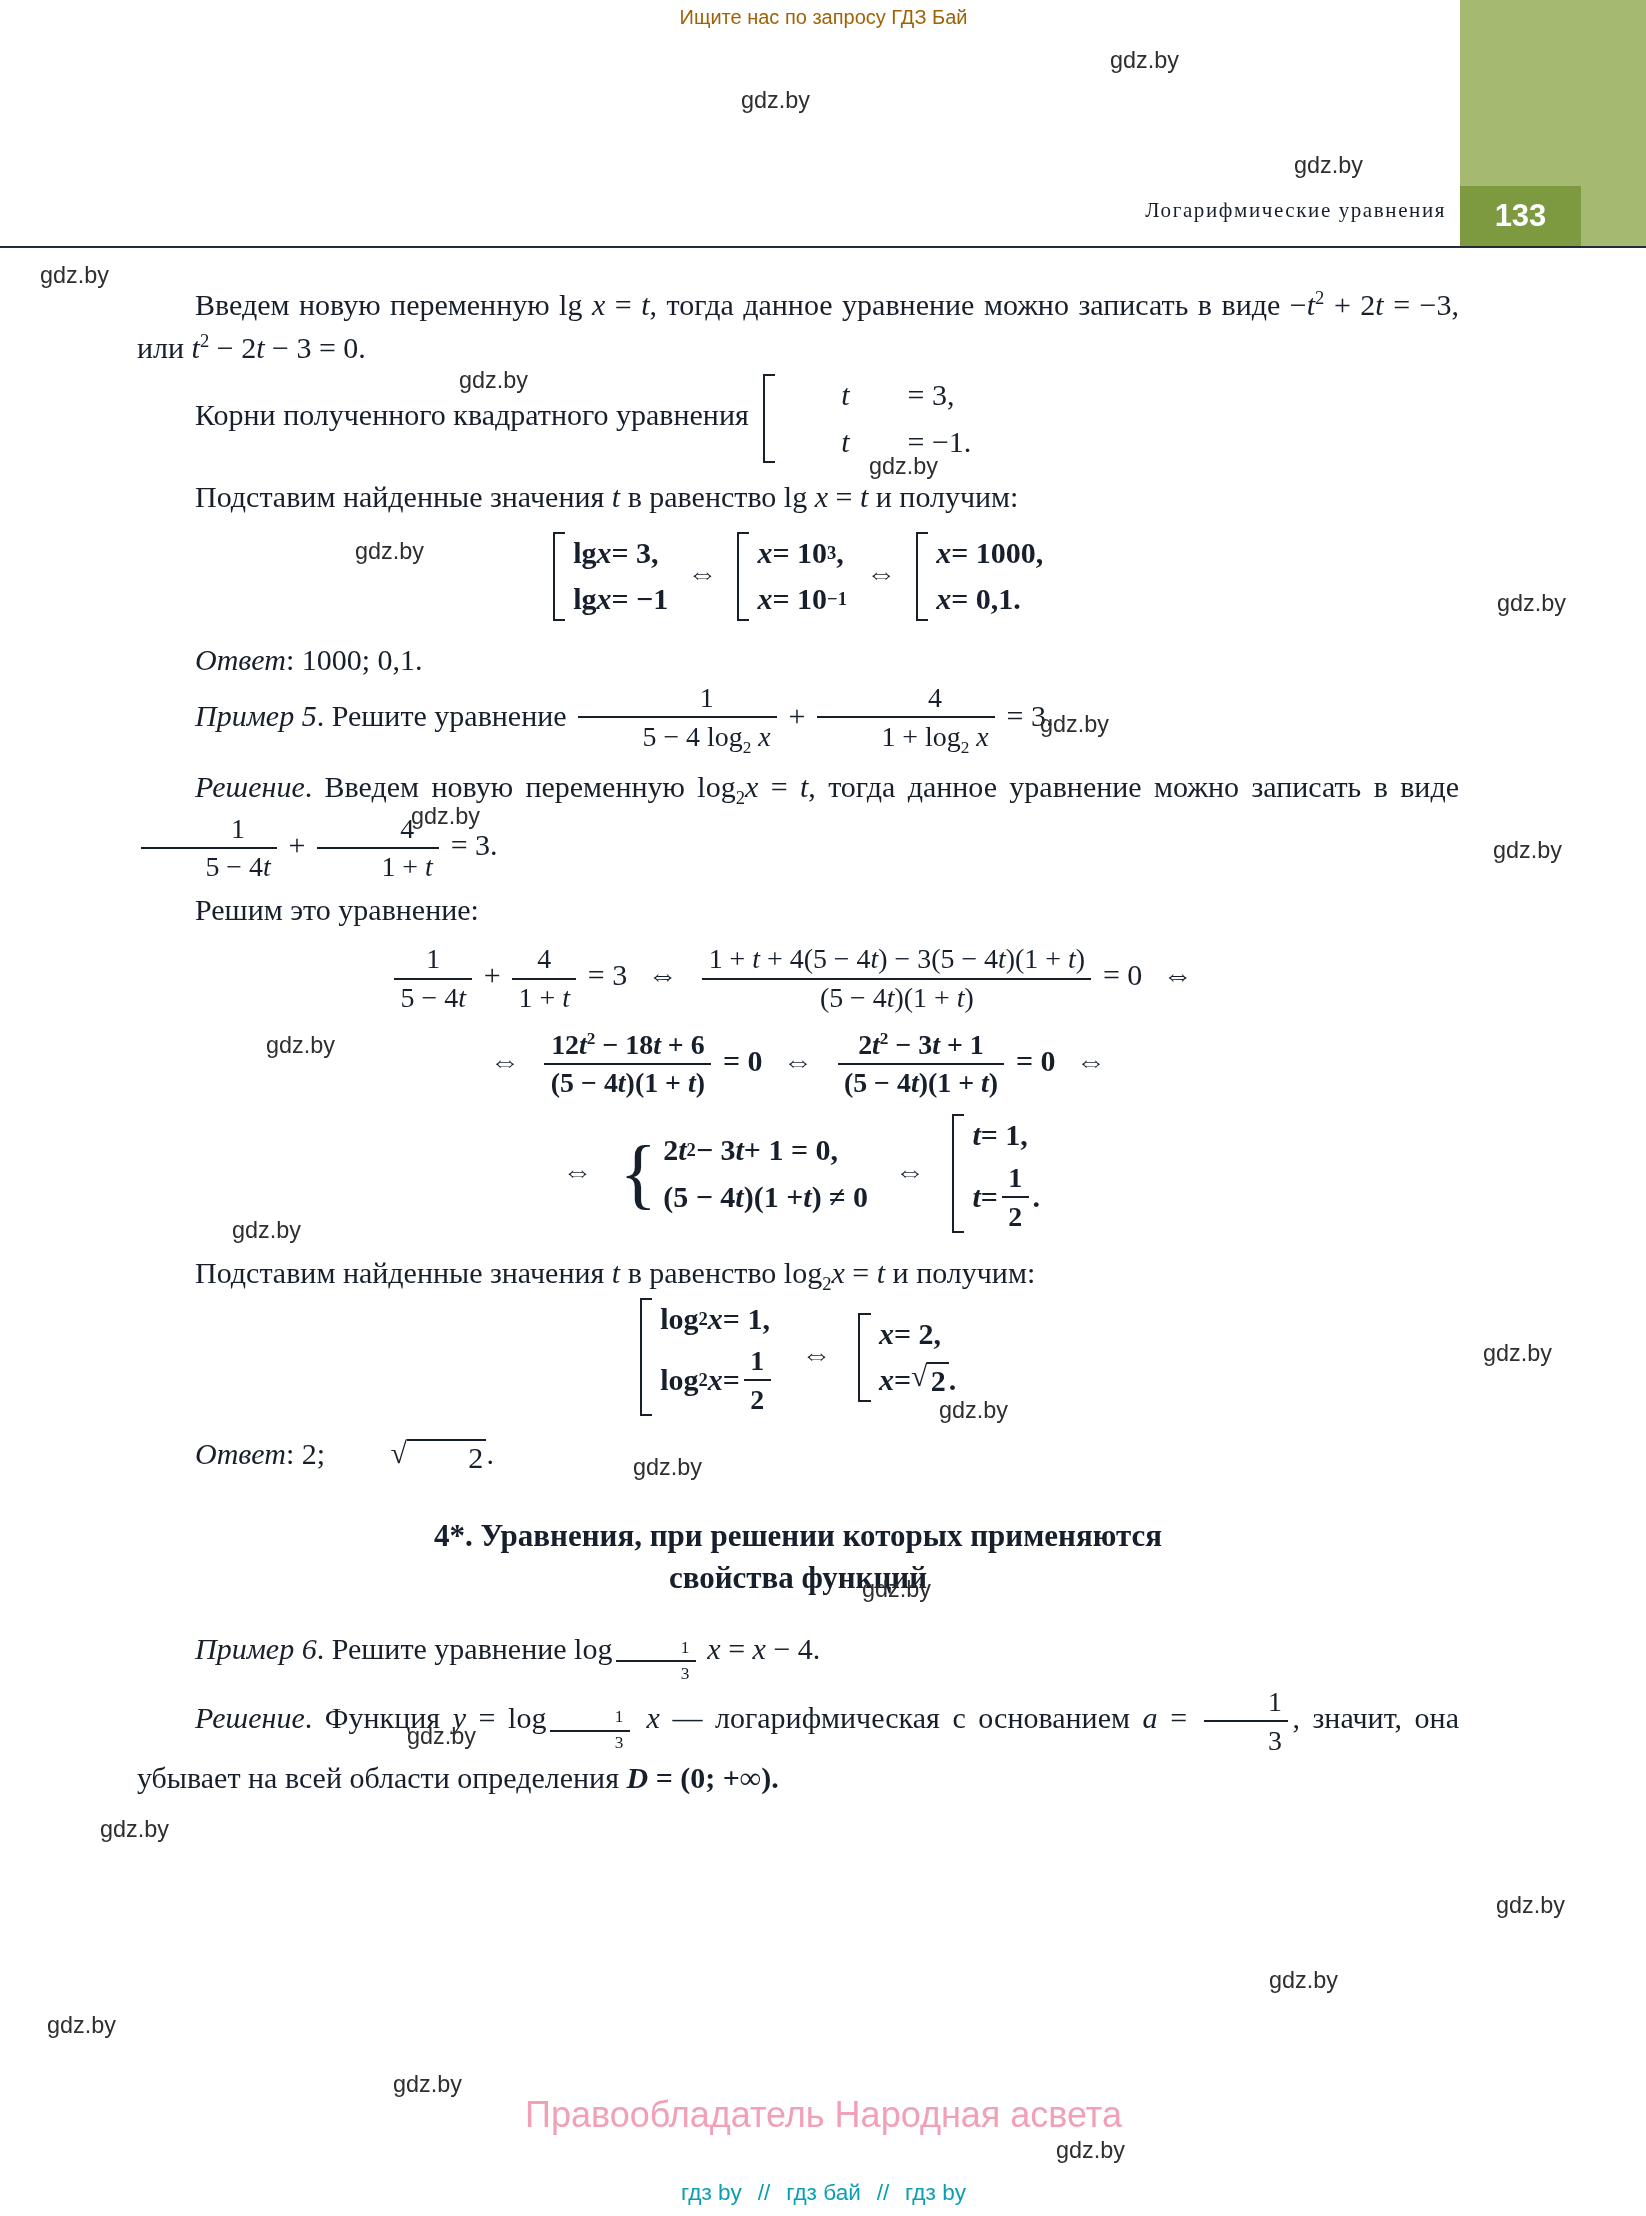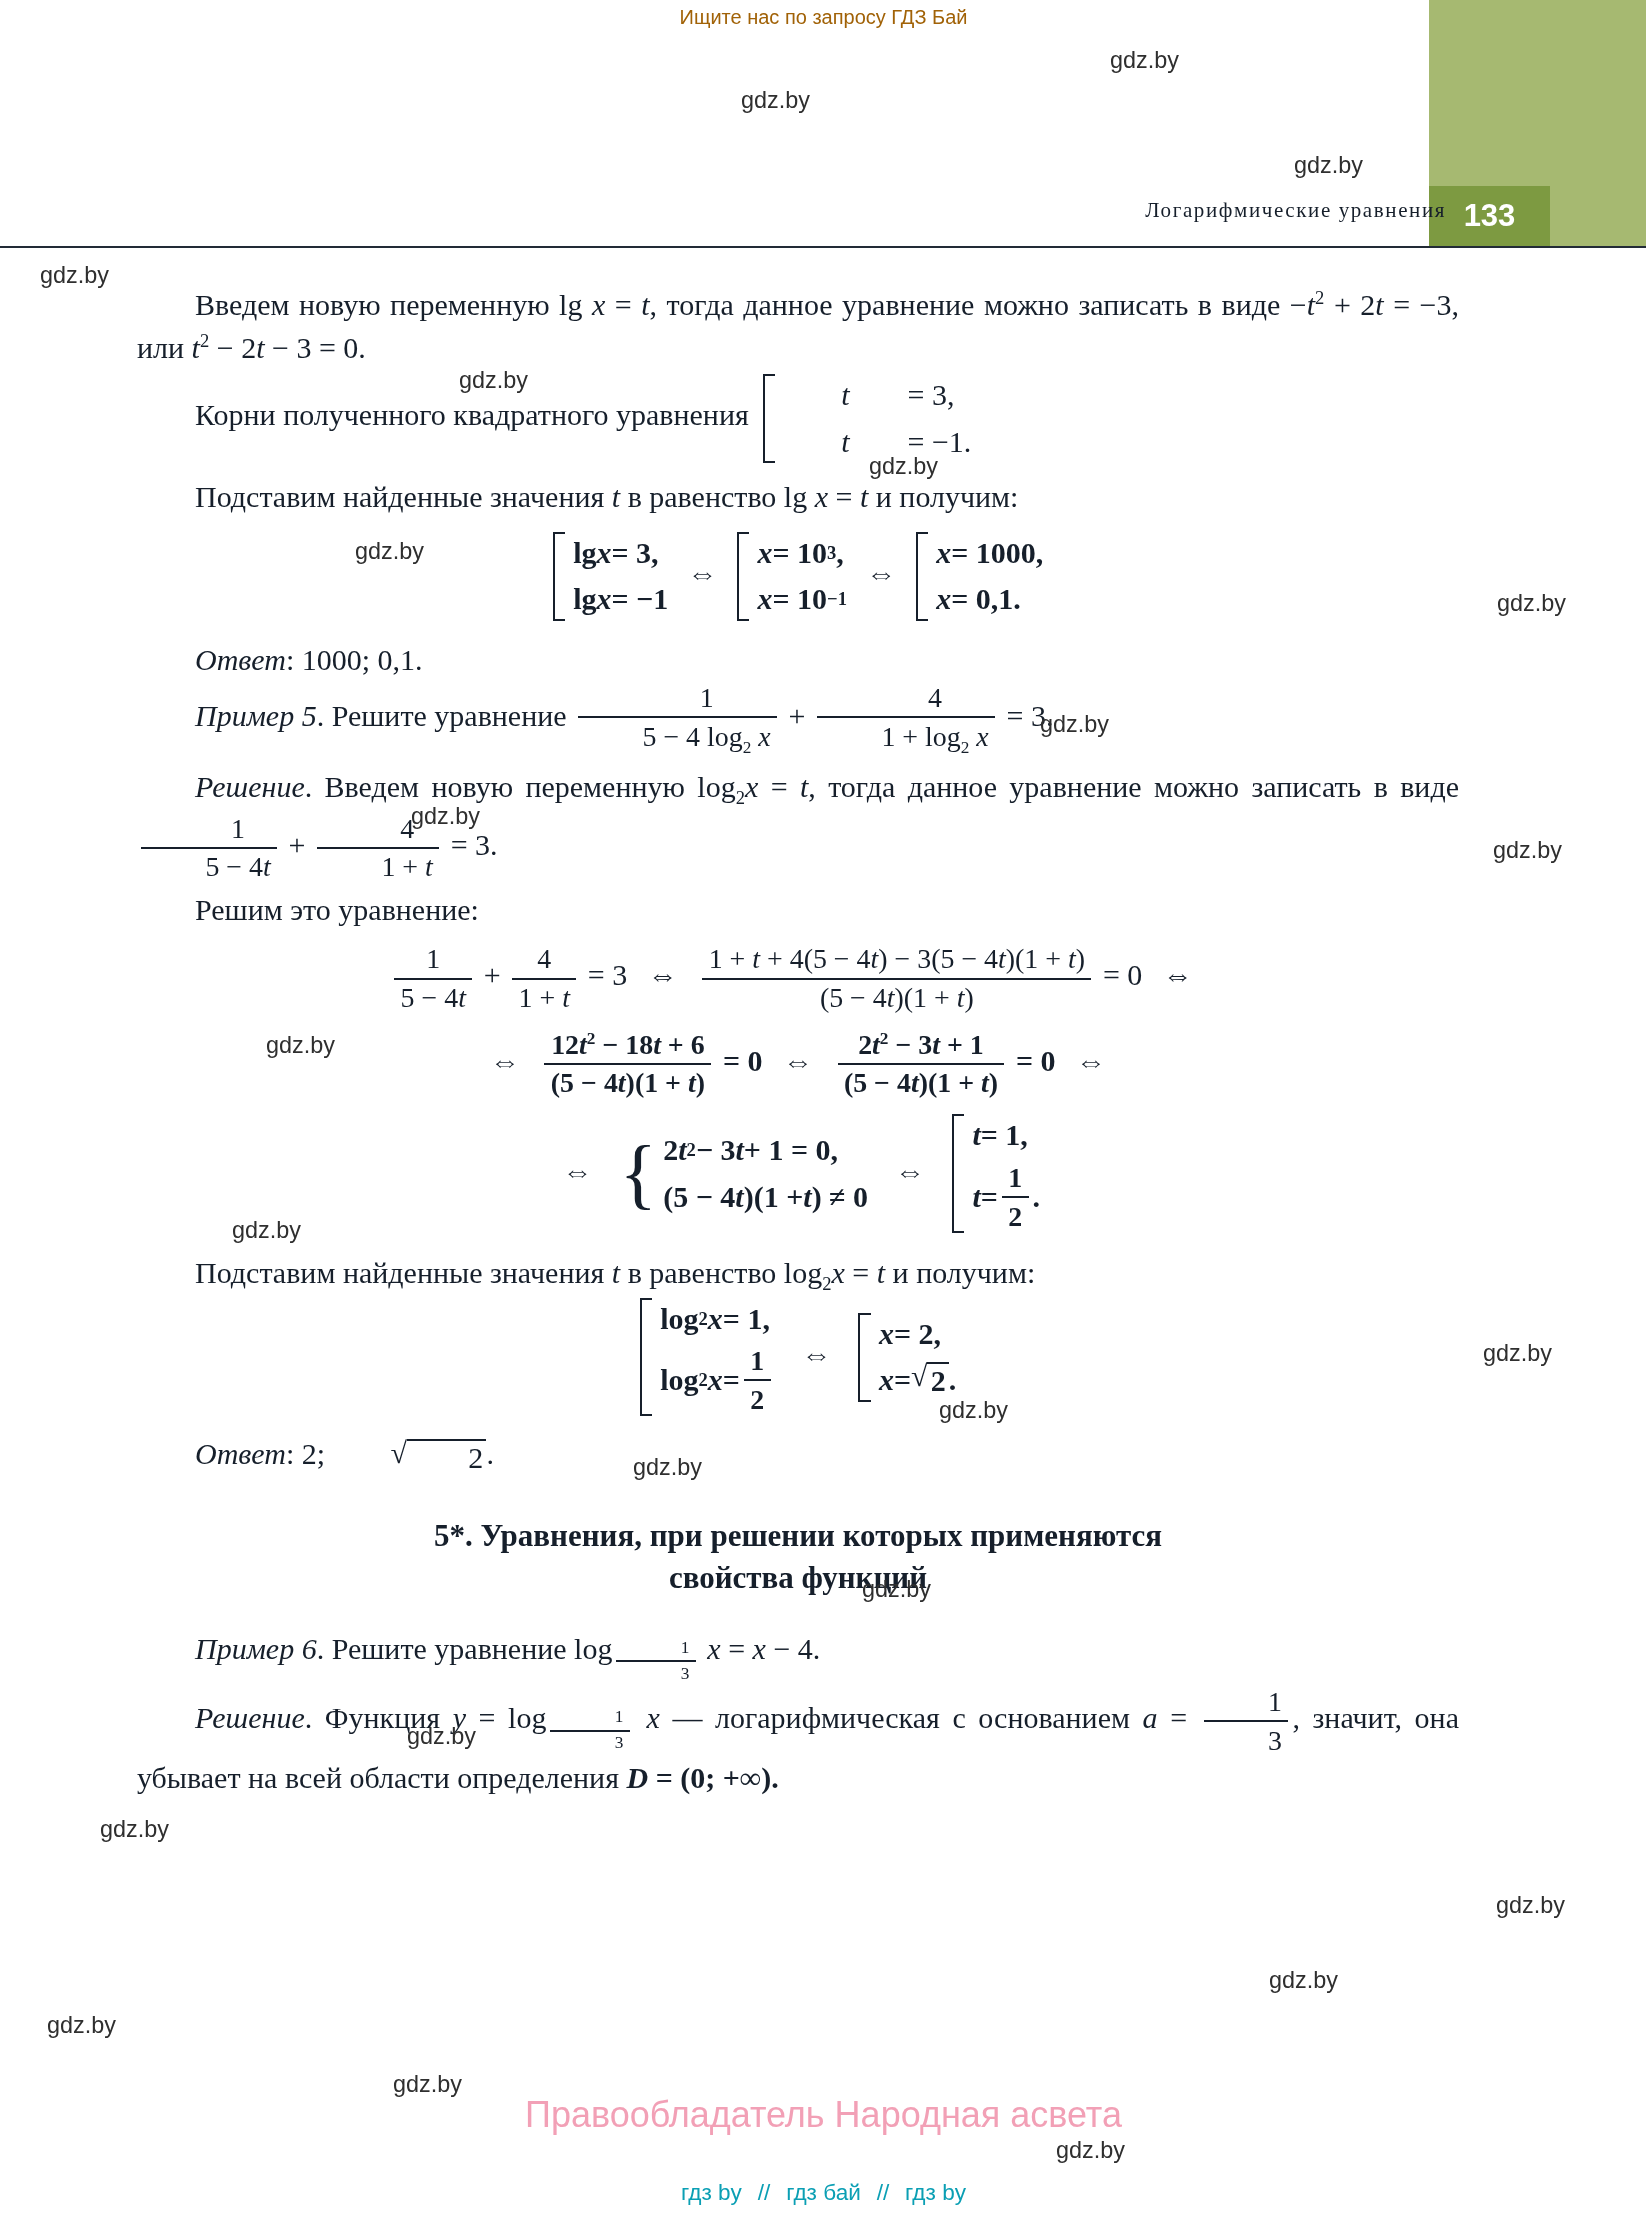--- a/index.html
+++ b/index.html
@@ -2,21 +2,21 @@
 <html style="font-size:13px"><head>
 <meta charset="utf-8">
 <style>
   html,body{margin:0;padding:0;background:#ffffff;}
   .page{position:relative;width:1647px;height:2216px;background:#ffffff;overflow:hidden;
         font-family:"Liberation Serif",serif;color:#161f2b;}
 
   .top-banner{position:absolute;top:6.4px;left:0;width:100%;text-align:center;
         font-family:"Liberation Sans",sans-serif;font-size:20px;color:#a16207;}
 
-  .green-block{position:absolute;top:0;right:0;width:187px;height:246px;background:#a6b971;padding-left:31px;}
+  .green-block{position:absolute;top:0;right:0;width:187px;height:246px;background:#a6b971;}
   .page-badge{position:absolute;left:0;bottom:0;width:121px;height:60px;background:#7d9a41;
         display:flex;align-items:center;justify-content:center;
         font-family:"Liberation Sans",sans-serif;font-weight:bold;font-size:31px;color:#ffffff;}
 
   .chapter-title{position:absolute;top:198px;right:201px;font-size:21px;letter-spacing:1.6px;color:#161f2b;}
   .header-rule{position:absolute;top:246px;left:0;width:100%;height:2.4px;background:#222b36;}
 
   .content{position:absolute;left:137px;top:284px;width:1322px;font-size:30px;line-height:1.42;}
   p.body{margin:0;text-align:justify;}
   .indent{text-indent:58px;}
@@ -170,21 +170,21 @@
                 <span class="radsign">√</span>
                 <span class="radicand">2</span>
               </span>.</span>
           </span>
         </span></div>
     <p class="body indent" style="margin-top:17px"><span class="mi">Ответ</span>: 2; <span class="sqrt">
           <span class="radsign">√</span>
           <span class="radicand">2</span>
         </span>.</p>
     <h3 class="section-heading" style="margin-top:39px">
-      <span class="hline">5*. Уравнения, при решении которых применяются</span>
+      <span class="hline">4*. Уравнения, при решении которых применяются</span>
       <span class="hline">свойства функций</span>
     </h3>
     <p class="body indent" style="margin-top:29px"><span class="mi">Пример 6</span>. Решите уравнение log<sub><span class="frac">
             <span class="fnum">1</span>
             <span class="fden">3</span>
           </span></sub> <span class="mi">x</span> = <span class="mi">x</span> − 4.</p>
     <p class="body indent" style=""><span class="mi">Решение</span>. Функция <span class="mi">y</span> = log<sub><span class="frac">
             <span class="fnum">1</span>
             <span class="fden">3</span>
           </span></sub> <span class="mi">x</span> — логарифмическая с основанием <span class="mi">a</span> = <span class="frac">

